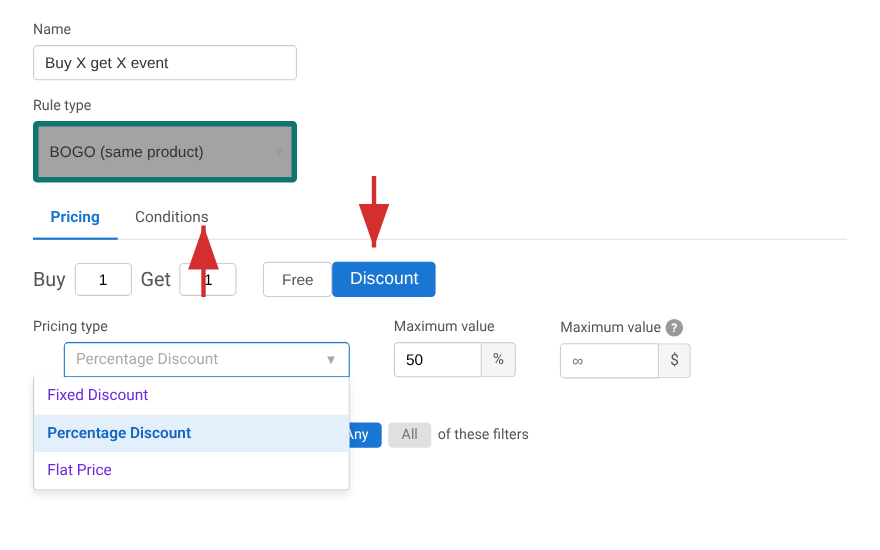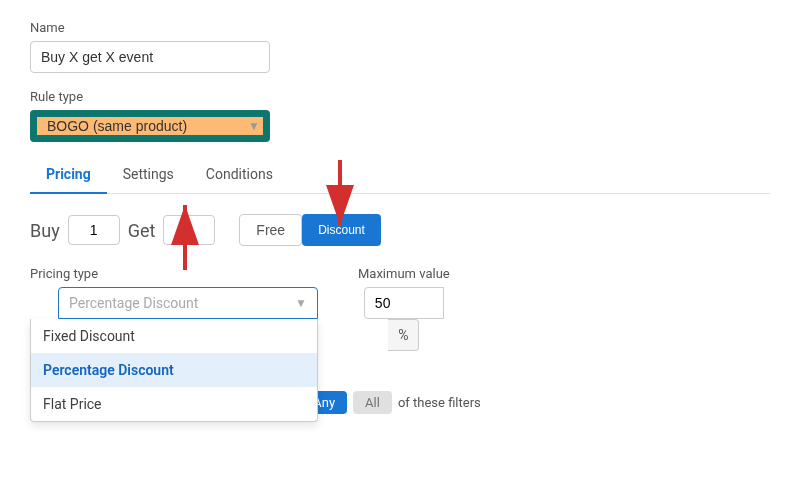--- a/index.html
+++ b/index.html
@@ -30,27 +30,27 @@
       width: 240px;
       color: #333;
       outline: none;
     }
 
     .select-wrapper {
       position: relative;
       width: 240px;
     }
     .select-box {
-      border: 7px solid #0f766e;
-      border-radius: 4px;
-      padding: 1px 10px;
+      border: 5px solid #0f766e;
+      border-radius: 4px;
+      padding: 15px 10px;
       font-size: 14px;
       width: 100%;
       color: #333;
-      background: #fdba74;
+      background: #a3a3a3;
       appearance: none;
       cursor: pointer;
       outline: none;
     }
     .select-chevron {
       position: absolute;
       right: 10px;
       top: 50%;
       transform: translateY(-50%);
       pointer-events: none;
@@ -104,21 +104,21 @@
       background: #fff;
       font-size: 14px;
       color: #555;
       cursor: pointer;
     }
     .btn-discount {
       padding: 7px 16px;
       border: none;
       border-radius: 4px;
       background: #1976d2;
-      font-size: 12px;
+      font-size: 16px;
       color: #fff;
       cursor: pointer;
       font-weight: 500;
     }
 
     .pricing-row {
       display: flex;
       align-items: flex-start;
       gap: 40px;
       margin-bottom: 8px;
@@ -157,33 +157,32 @@
       border: 1px solid #ccc;
       border-top: none;
       background: #fff;
       border-radius: 0 0 4px 4px;
       z-index: 10;
       box-shadow: 0 4px 8px rgba(0,0,0,0.1);
     }
     .dropdown-item {
       padding: 9px 12px;
       font-size: 14px;
-      color: #404040;
+      color: #6d28d9;
       cursor: pointer;
     }
     .dropdown-item.selected {
       background: #e3f0fb;
       font-weight: 600;
       color: #1565c0;
     }
 
     .value-input-group {
       display: flex;
       align-items: center;
-      flex-direction: column;
     }
     .value-input {
       border: 1px solid #ccc;
       border-radius: 4px 0 0 4px;
       padding: 7px 10px;
       font-size: 14px;
       width: 80px;
       outline: none;
     }
     .value-suffix {
@@ -281,21 +280,20 @@
     <div class="select-wrapper">
       <select class="select-box">
         <option>BOGO (same product)</option>
       </select>
       <span class="select-chevron">▼</span>
     </div>
   </div>
 
   <div class="tabs">
     <div class="tab active">Pricing</div>
-    <div class="tab">Settings</div>
     <div class="tab">Conditions</div>
   </div>
 
   <div class="buy-get-row" style="position:relative;">
     <span class="buy-get-label">Buy</span>
     <input class="buy-get-input" type="text" value="1" style="">
     <span class="buy-get-label">Get</span>
     <input class="buy-get-input" type="text" value="1" style="border: 1px solid rgb(204, 204, 204);">
     <div style="margin-left:16px; display:flex; gap:0;">
       <button class="btn-free">Free</button>
@@ -321,20 +319,29 @@
     </div>
 
     <div class="pricing-col">
       <span class="pricing-col-label">Maximum value</span>
       <div class="value-input-group">
         <input class="value-input" type="text" value="50" style="">
         <span class="value-suffix">%</span>
       </div>
     </div>
 
+    <div class="pricing-col">
+      <span class="pricing-col-label">
+        <span>Maximum value</span><span class="help-icon">?</span>
+      </span>
+      <div class="max-input-group">
+        <input class="max-input" type="text" placeholder="∞" style="">
+        <span class="max-suffix">$</span>
+      </div>
+    </div>
   </div>
 
   <div class="footer-text" style="margin-top:40px;">
     <span>This rule applies to those products that match</span>
     <span class="badge-any">Any</span>
     <span class="badge-all">All</span>
     <span>of these filters</span>
   </div>
 
   <svg class="arrow-svg" width="80" height="100" style="top: 140px; left: 270px;">

